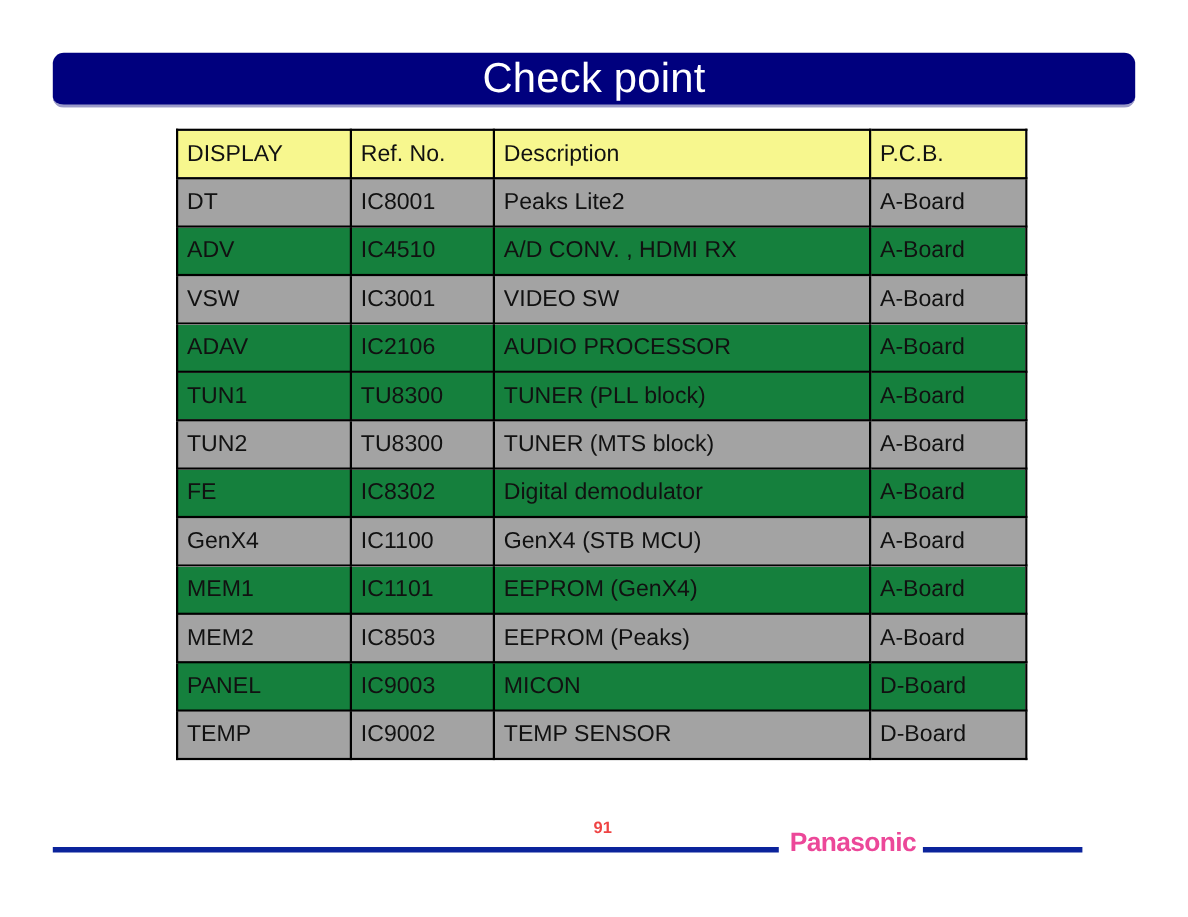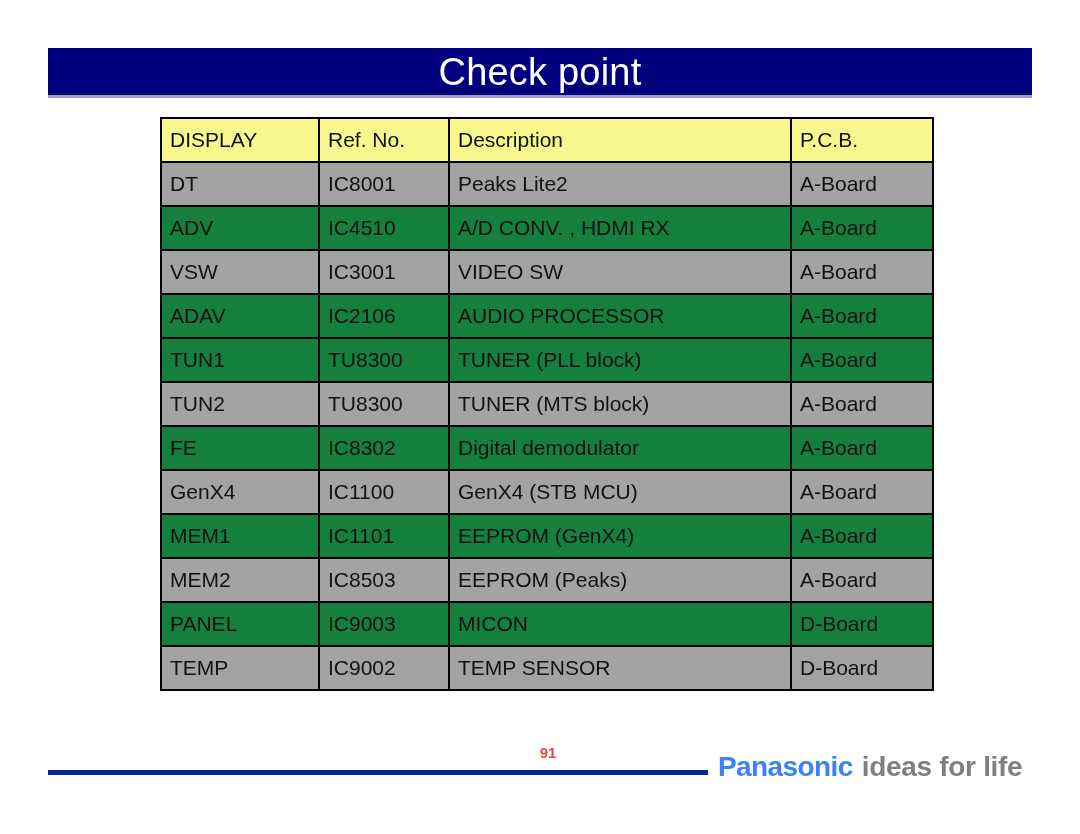--- a/index.html
+++ b/index.html
@@ -22,20 +22,21 @@
     left: 48px;
     top: 48px;
     width: 984px;
     height: 50px;
     background: #00007e;
     border-bottom: 3px solid #9a9ac8;
     box-sizing: border-box;
     display: flex;
     align-items: center;
     justify-content: center;
+    border-radius: 10px;
   }
   #title-text {
     color: #ffffff;
     font-size: 38px;
     font-weight: 400;
     letter-spacing: 0.2px;
     line-height: 1;
     white-space: nowrap;
   }
 
@@ -115,22 +116,22 @@
     top: 6px;
     height: 34px;
     display: flex;
     align-items: center;
     background: #ffffff;
     padding-left: 10px;
     padding-right: 6px;
     z-index: 3;
   }
   #brand-panasonic {
-    color: #3b82f6;
-    font-size: 28px;
+    color: #ec4899;
+    font-size: 24px;
     font-weight: 700;
     letter-spacing: -0.6px;
     line-height: 1;
   }
   #brand-tagline {
     color: #808080;
     font-size: 28px;
     font-weight: 700;
     letter-spacing: -0.3px;
     line-height: 1;
@@ -236,15 +237,14 @@
         </tr>
       </tbody>
   </table>
 </div>
 
 <div id="footer">
   <div id="page-number">91</div>
   <div id="footer-rule"></div>
   <div id="brand">
     <span id="brand-panasonic">Panasonic</span>
-    <span id="brand-tagline">ideas for life</span>
   </div>
 </div>
 
 </body></html>

